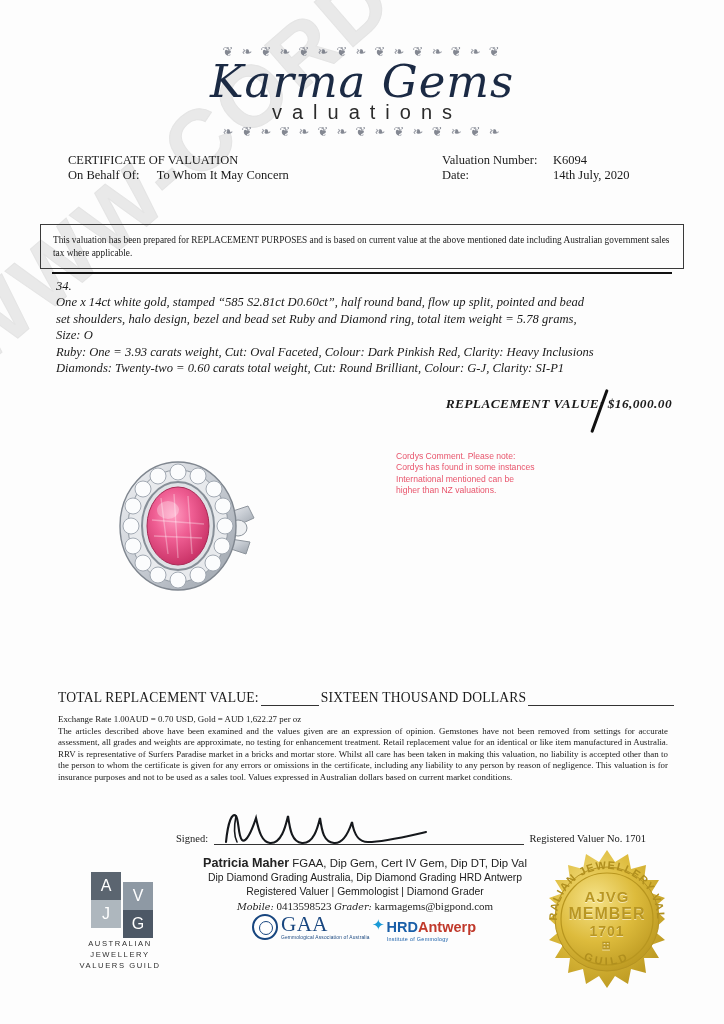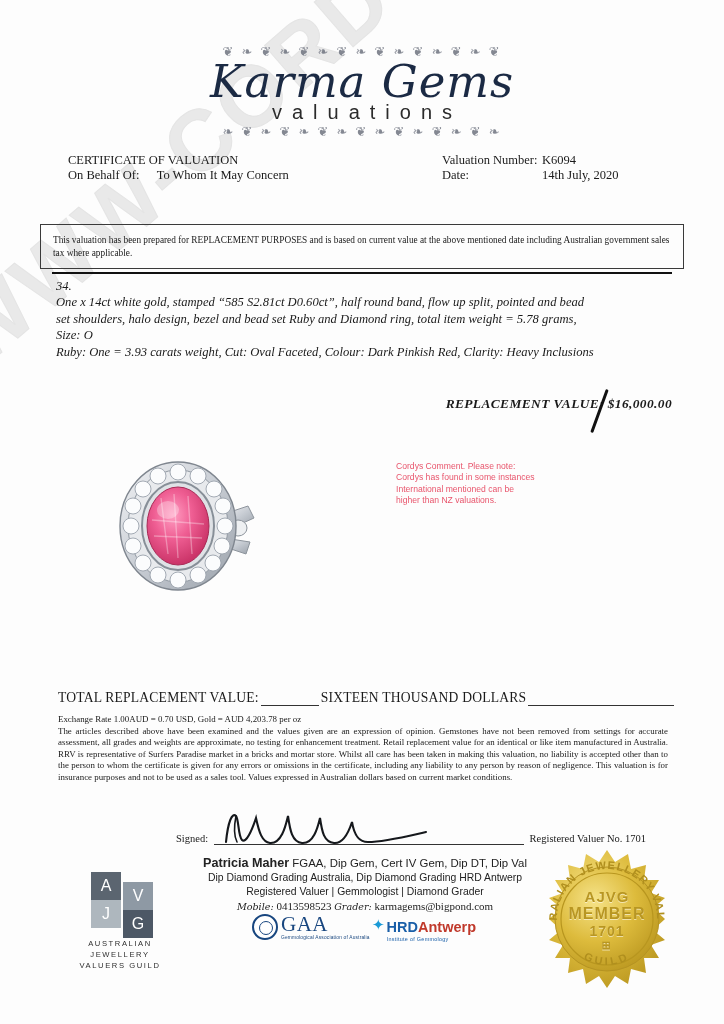--- a/index.html
+++ b/index.html
@@ -59,21 +59,21 @@
     color:#2b2b2b;
     margin-left:10px;
   }
 
   
   .hdr{position:absolute;top:153px;left:0;right:0;}
   .hdr-left{position:absolute;left:68px;top:0;font-size:12.5px;line-height:15px;}
   .hdr-left .row span.lbl{display:inline-block;}
   .hdr-left .row span.val{display:inline-block;margin-left:14px;}
   .hdr-right{position:absolute;left:442px;top:0;font-size:12.5px;line-height:15px;}
-  .hdr-right .row{display:flex;}
+  .hdr-right .row{display:flex;gap:11px;}
   .hdr-right .k{width:100px;}
   .hdr-right .v{}
 
   
   .disc{
     position:absolute;left:40px;top:224px;width:644px;
     border:1px solid #3a3a3a;
     padding:9px 10px 9px 12px;
     box-sizing:border-box;
     font-size:9.3px;line-height:12.5px;
@@ -99,21 +99,21 @@
   .penstroke{
     position:absolute;left:598px;top:388px;width:3px;height:46px;
     background:#111;
     transform:rotate(20deg);
     border-radius:2px;
     z-index:5;
   }
 
   
   .note{
-    position:absolute;left:396px;top:461px;
+    position:absolute;left:396px;top:451px;
     font-family:"Liberation Sans", sans-serif;
     font-size:8.6px;line-height:11.4px;
     color:#e8556c;
   }
 
   
   .ring{
     position:absolute;left:112px;top:452px;width:152px;height:148px;
   }
   .ring .shank{
@@ -255,20 +255,21 @@
     <div class="disc">This valuation has been prepared for REPLACEMENT PURPOSES and is based on current value at the above mentioned date including Australian government sales tax where applicable.</div>
 
     <div class="rule top"></div>
 
     <div class="body-txt">
       <div class="ln">34.</div>
       <div class="ln">One x 14ct white gold, stamped “585 S2.81ct D0.60ct”, half round band, flow up split, pointed and bead</div>
       <div class="ln">set shoulders, halo design, bezel and bead set Ruby and Diamond ring, total item weight = 5.78 grams,</div>
       <div class="ln">Size: O</div>
       <div class="ln">Ruby: One = 3.93 carats weight, Cut: Oval Faceted, Colour: Dark Pinkish Red, Clarity: Heavy Inclusions</div>
+      <div class="ln">Diamonds: Twenty-two = 0.60 carats total weight, Cut: Round Brilliant, Colour: G-J, Clarity: SI-P1</div>
     </div>
 
     <div class="repl">REPLACEMENT VALUE: $16,000.00</div>
     <div class="penstroke"></div>
 
     <div class="note">
       <div>Cordys Comment.  Please note:</div>
       <div>Cordys has found in some instances</div>
       <div>International mentioned can be</div>
       <div>higher than NZ valuations.</div>
@@ -330,21 +331,21 @@
     </div>
 
     <div class="total">
       <span class="lbl">TOTAL REPLACEMENT VALUE:</span>
       <span class="gap"></span>
       <span class="amt">SIXTEEN THOUSAND DOLLARS</span>
       <span class="tail"></span>
     </div>
 
     <div class="fine">
-      <span class="fx">Exchange Rate 1.00AUD = 0.70 USD, Gold = AUD 4,203.78 per oz</span>
+      <span class="fx">Exchange Rate 1.00AUD = 0.70 USD, Gold = AUD 1,622.27 per oz</span>
       <span class="fx">The articles described above have been examined and the values given are an expression of opinion. Gemstones have not been removed from settings for accurate assessment, all grades and weights are approximate, no testing for enhancement treatment. Retail replacement value for an identical or like item manufactured in Australia. RRV is representative of Surfers Paradise market in a bricks and mortar store. Whilst all care has been taken in making this valuation, no liability is accepted other than to the person to whom the certificate is given for any errors or omissions in the certificate, including any liability to any person by reason of negligence. This valuation is for insurance purposes and not to be used as a sales tool. Values expressed in Australian dollars based on current market conditions.</span>
     </div>
 
     <div class="sigrow">
       <span class="sgl">Signed:</span>
       <span class="sigline">
         <svg class="sigscript" viewBox="0 0 250 40">
           <path d="M14 36 C16 16, 20 6, 24 10 C27 14, 26 30, 30 34 C34 38, 40 24, 44 12
                    C47 26, 50 36, 58 37 C70 38, 74 18, 76 10 C78 24, 80 36, 90 37
                    C102 38, 106 20, 108 12 C110 26, 112 36, 122 37 C133 38, 138 22, 140 16

